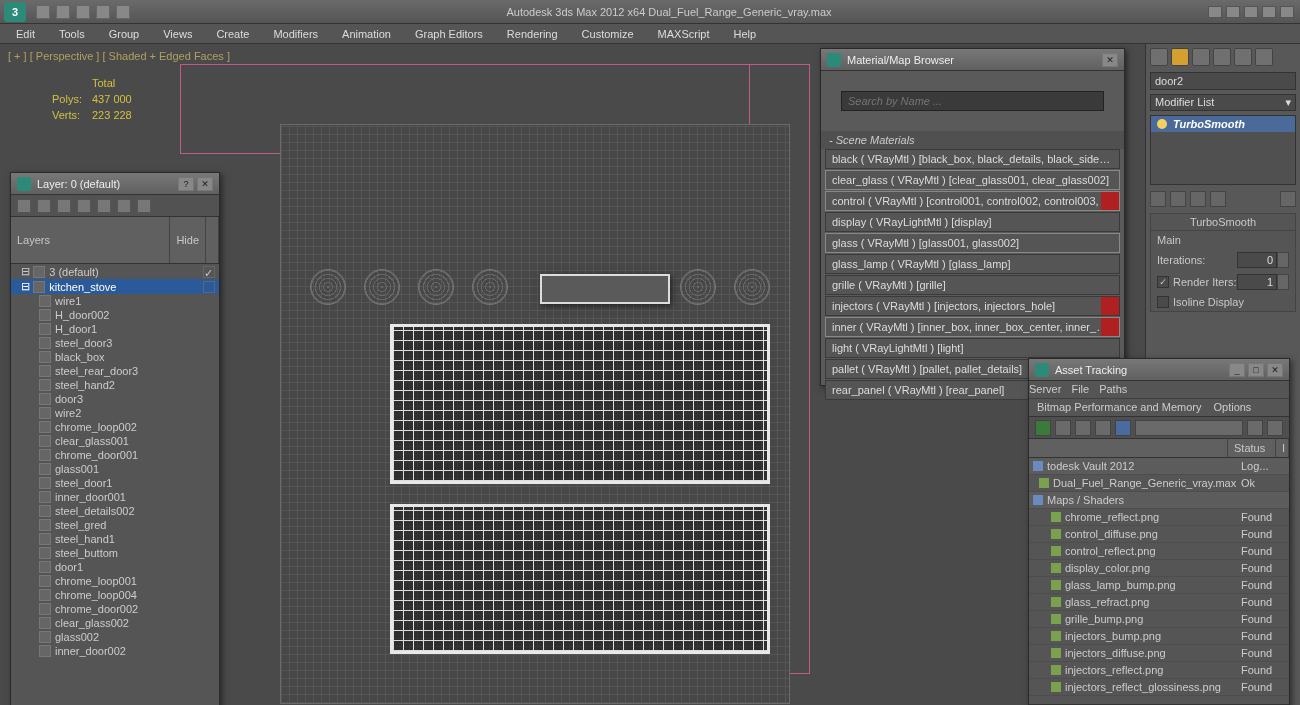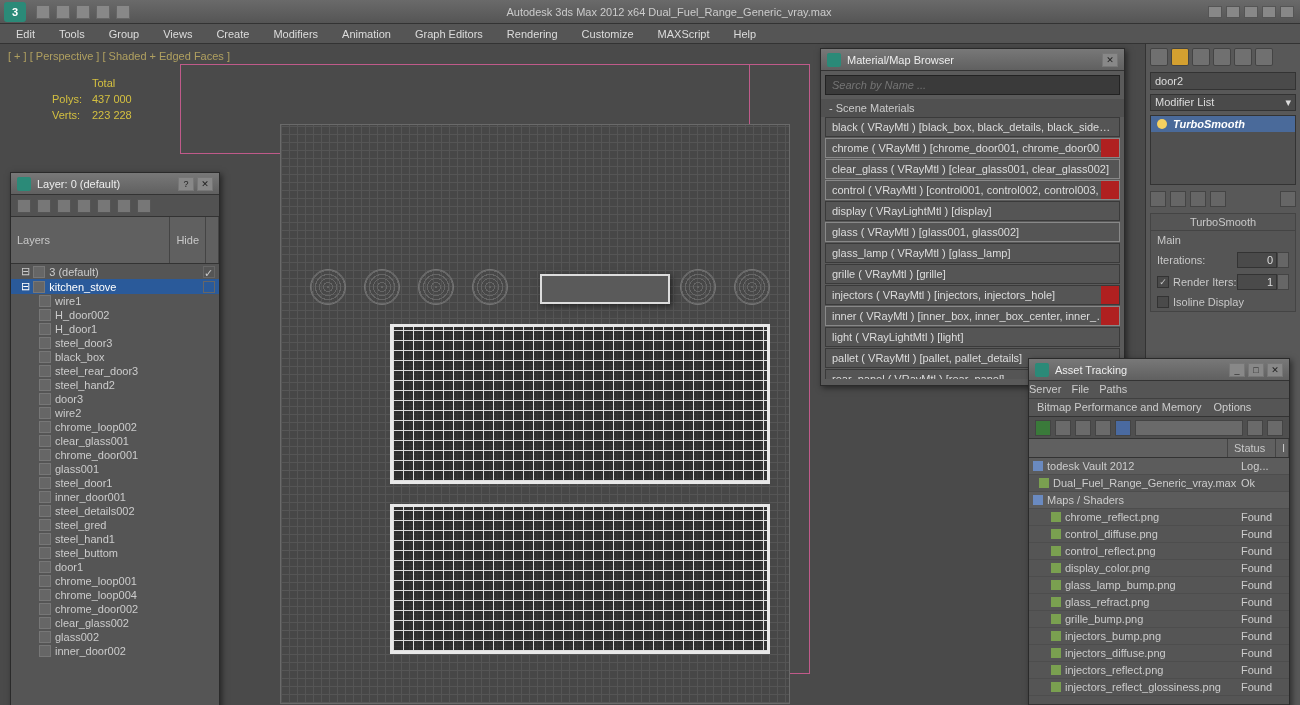--- a/index.html
+++ b/index.html
@@ -80,23 +80,23 @@
 .layerpanel .listhdr div { padding:17px 6px; border-right:1px solid #444; }
 .layerpanel .tree { overflow-y:auto; height:calc(100% - 22px - 22px - 20px - 14px); background:#555; }
 .layerpanel .tree .row { display:flex; align-items:center; padding:1px 4px; color:#ccc; white-space:nowrap; }
 .layerpanel .tree .row.sel { background:#2a5a9a; color:#fff; }
 .layerpanel .tree .ind { display:inline-block; }
 .layerpanel .tree .ico { width:12px;height:12px;border:1px solid #777;background:#666;margin-right:4px;flex-shrink:0; }
 .layerpanel .tree .chkcol { margin-left:auto; width:12px;height:12px;border:1px solid #666; }
 
 
 .matpanel { left:820px; top:4px; width:305px; height:338px; }
-.matpanel .search { margin:4px; }
+.matpanel .search { margin:20px; }
 .matpanel .search input { width:100%; background:#3a3a3a; border:1px solid #222; color:#bbb; padding:3px 6px; font-style:italic; }
-.matpanel .section { padding:3px 8px; color:#ccc; background:#505050; }
+.matpanel .section { padding:3px 8px; color:#ccc; background:#505050;font-style:italic; }
 .matpanel .list { overflow-y:auto; height:calc(100% - 22px - 28px - 20px - 4px); margin:0 4px 4px 4px; }
 .matpanel .list .mrow { padding:3px 6px; border:1px solid #3a3a3a; margin-bottom:1px; color:#ddd; background:#555; white-space:nowrap; overflow:hidden; text-overflow:ellipsis; position:relative; }
 .matpanel .list .mrow.boxed { border:1px solid #888; }
 .matpanel .list .mrow .red { position:absolute; right:0; top:0; bottom:0; width:18px; background:#b02020; }
 
 
 .assetpanel { left:1028px; top:314px; width:262px; height:362px; }
 .assetpanel .amenu { height:18px; display:flex; gap:10px; padding:2px 0; color:#ccc; background:#555; border-bottom:1px solid #404040;}
 .assetpanel .amenu2 { height:18px; display:flex; gap:12px; padding:2px 8px; color:#ccc; background:#555; border-bottom:1px solid #333;}
 .assetpanel .atb { height:22px; background:#4f4f4f; border-bottom:1px solid #333; display:flex; align-items:center; gap:4px; padding:0 6px; }
@@ -428,21 +428,20 @@
     <div class="ptitle">
       <span class="picon"></span>
       <span>Material/Map Browser</span>
       <span class="spacer"></span>
       <span class="pbtn">✕</span>
     </div>
     <div class="search"><input placeholder="Search by Name ..." style=""></div>
     <div class="section">- Scene Materials</div>
     <div class="list" id="matlist">
         <div class="mrow">black  ( VRayMtl )  [black_box, black_details, black_side001...</div>
-        <div class="mrow boxed">chrome  ( VRayMtl )  [chrome_door001, chrome_door002,...<span class="red"></span></div>
         <div class="mrow boxed">clear_glass  ( VRayMtl )  [clear_glass001, clear_glass002]</div>
         <div class="mrow boxed">control  ( VRayMtl )  [control001, control002, control003, c...<span class="red"></span></div>
         <div class="mrow">display  ( VRayLightMtl )  [display]</div>
         <div class="mrow boxed">glass  ( VRayMtl )  [glass001, glass002]</div>
         <div class="mrow">glass_lamp  ( VRayMtl )  [glass_lamp]</div>
         <div class="mrow">grille  ( VRayMtl )  [grille]</div>
         <div class="mrow">injectors  ( VRayMtl )  [injectors, injectors_hole]<span class="red"></span></div>
         <div class="mrow boxed">inner  ( VRayMtl )  [inner_box, inner_box_center, inner_do...<span class="red"></span></div>
         <div class="mrow">light  ( VRayLightMtl )  [light]</div>
         <div class="mrow">pallet  ( VRayMtl )  [pallet, pallet_details]</div>

